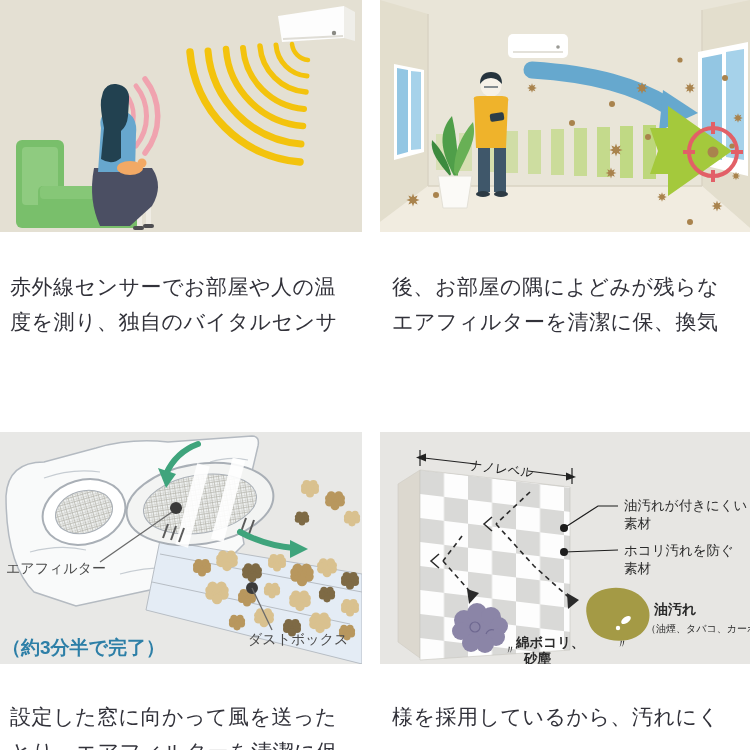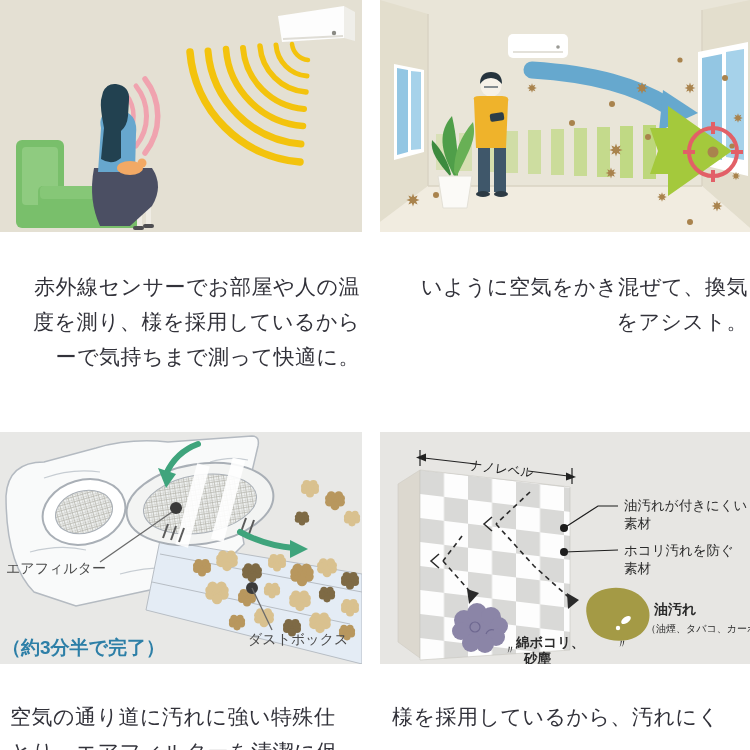--- a/index.html
+++ b/index.html
@@ -2,21 +2,21 @@
 <html><head>
 <meta charset="utf-8">
 <style>
   html,body{margin:0;padding:0;background:#ffffff;}
   body{width:750px;height:750px;overflow:hidden;font-family:"Liberation Sans","DejaVu Sans",sans-serif;}
   .grid{display:grid;grid-template-columns:362px 370px;column-gap:18px;width:750px;}
   .panel{display:block;}
   .art{height:232px;overflow:hidden;}
   .art svg{display:block;}
   .caption{box-sizing:border-box;font-size:21px;line-height:35px;color:#32323a;letter-spacing:.5px;padding:16px 2px 0 10px;}
-  .cap-r1{height:158px;text-align:right;}
+  .cap-r1{height:158px;}
   .cap-r2{height:128px;padding-top:14px;}
   .col2 .caption{padding-left:12px;}
   text{font-family:"Liberation Sans","DejaVu Sans",sans-serif;}
 </style>
 </head>
 <body>
 
 <div class="grid">
 
   <section class="panel col1">
@@ -65,22 +65,21 @@
           <path d="M101,128 Q98,114 110,111 L124,111 Q138,116 136,134 L135,172 L98,172 Z" fill="#67a7ce"></path>
           <circle cx="115" cy="103" r="11" fill="#f7f3ec"></circle>
           <path d="M103,92 Q107,83 116,84 Q130,86 129,100 L128,116 Q127,126 121,131 L121,158 Q112,166 101,159 L104,128 Q100,108 101,100 Z" fill="#224150"></path>
           <ellipse cx="130" cy="168" rx="13" ry="7" fill="#f2a965"></ellipse>
           <circle cx="142" cy="163" r="4.5" fill="#f2a965"></circle>
         </g>
       </svg>
     </div>
     <p class="caption cap-r1">
       <span style="display:block">赤外線センサーでお部屋や人の温</span>
-      <span style="display:block">度を測り、様を採用しているから</span>
-      <span style="display:block">ーで気持ちまで測って快適に。</span>
+      <span style="display:block">度を測り、独自のバイタルセンサ</span>
     </p>
   </section>
 
   <section class="panel col2">
     <div class="art">
       <svg viewBox="0 0 370 232" width="370" height="232">
         <defs>
           <polygon id="star8" points="6,0 2.8,1.1 4.2,4.2 1.1,2.8 0,6 -1.1,2.8 -4.2,4.2 -2.8,1.1 -6,0 -2.8,-1.1 -4.2,-4.2 -1.1,-2.8 0,-6 1.1,-2.8 4.2,-4.2 2.8,-1.1"></polygon>
         </defs>
         <rect width="370" height="232" fill="#e9e5d8"></rect>
@@ -175,22 +174,22 @@
           <circle cx="268" cy="137" r="3"></circle>
             <circle cx="56" cy="195" r="3"></circle>
           <circle cx="345" cy="78" r="3"></circle>
             <circle cx="352" cy="146" r="2.6"></circle>
           <circle cx="310" cy="222" r="3"></circle>
             <circle cx="300" cy="60" r="2.6"></circle>
         </g>
       </svg>
     </div>
     <p class="caption cap-r1">
-      <span style="display:block">いように空気をかき混ぜて、換気</span>
-      <span style="display:block">をアシスト。</span>
+      <span style="display:block">後、お部屋の隅によどみが残らな</span>
+      <span style="display:block">エアフィルターを清潔に保、換気</span>
     </p>
   </section>
 
   <section class="panel col1">
     <div class="art">
       <svg viewBox="0 0 362 232" width="362" height="232">
         <defs>
           <pattern id="mesh3" width="5" height="5" patternUnits="userSpaceOnUse">
             <rect width="5" height="5" fill="#eef0ef"></rect>
             <path d="M0 0 H5 M0 2.5 H5 M0 0 V5 M2.5 0 V5" stroke="#b3b3ab" stroke-width="0.7" fill="none"></path>
@@ -279,21 +278,21 @@
         <text x="6" y="141" font-size="14" fill="#4a4a4a">エアフィルター</text>
 
         <circle cx="252" cy="156" r="6" fill="#3a3a3a"></circle>
         <line x1="252" y1="156" x2="272" y2="198" stroke="#6a6a6a" stroke-width="1.3"></line>
         <text x="248" y="212" font-size="14" fill="#4a4a4a">ダストボックス</text>
 
         <text x="2" y="222" font-size="19" font-weight="bold" fill="#2d7fa7">（約3分半で完了）</text>
       </svg>
     </div>
     <p class="caption cap-r2">
-      <span style="display:block">空気の通り道に汚れに強い特殊仕</span>
+      <span style="display:block">設定した窓に向かって風を送った</span>
       <span style="display:block">とり、エアフィルターを清潔に保</span>
 
     </p>
   </section>
 
   <section class="panel col2">
     <div class="art">
       <svg viewBox="0 0 370 232" width="370" height="232">
         <defs>
           <pattern id="checker4" width="48" height="48" patternUnits="userSpaceOnUse" patternTransform="translate(40,38) skewY(6.8)">

